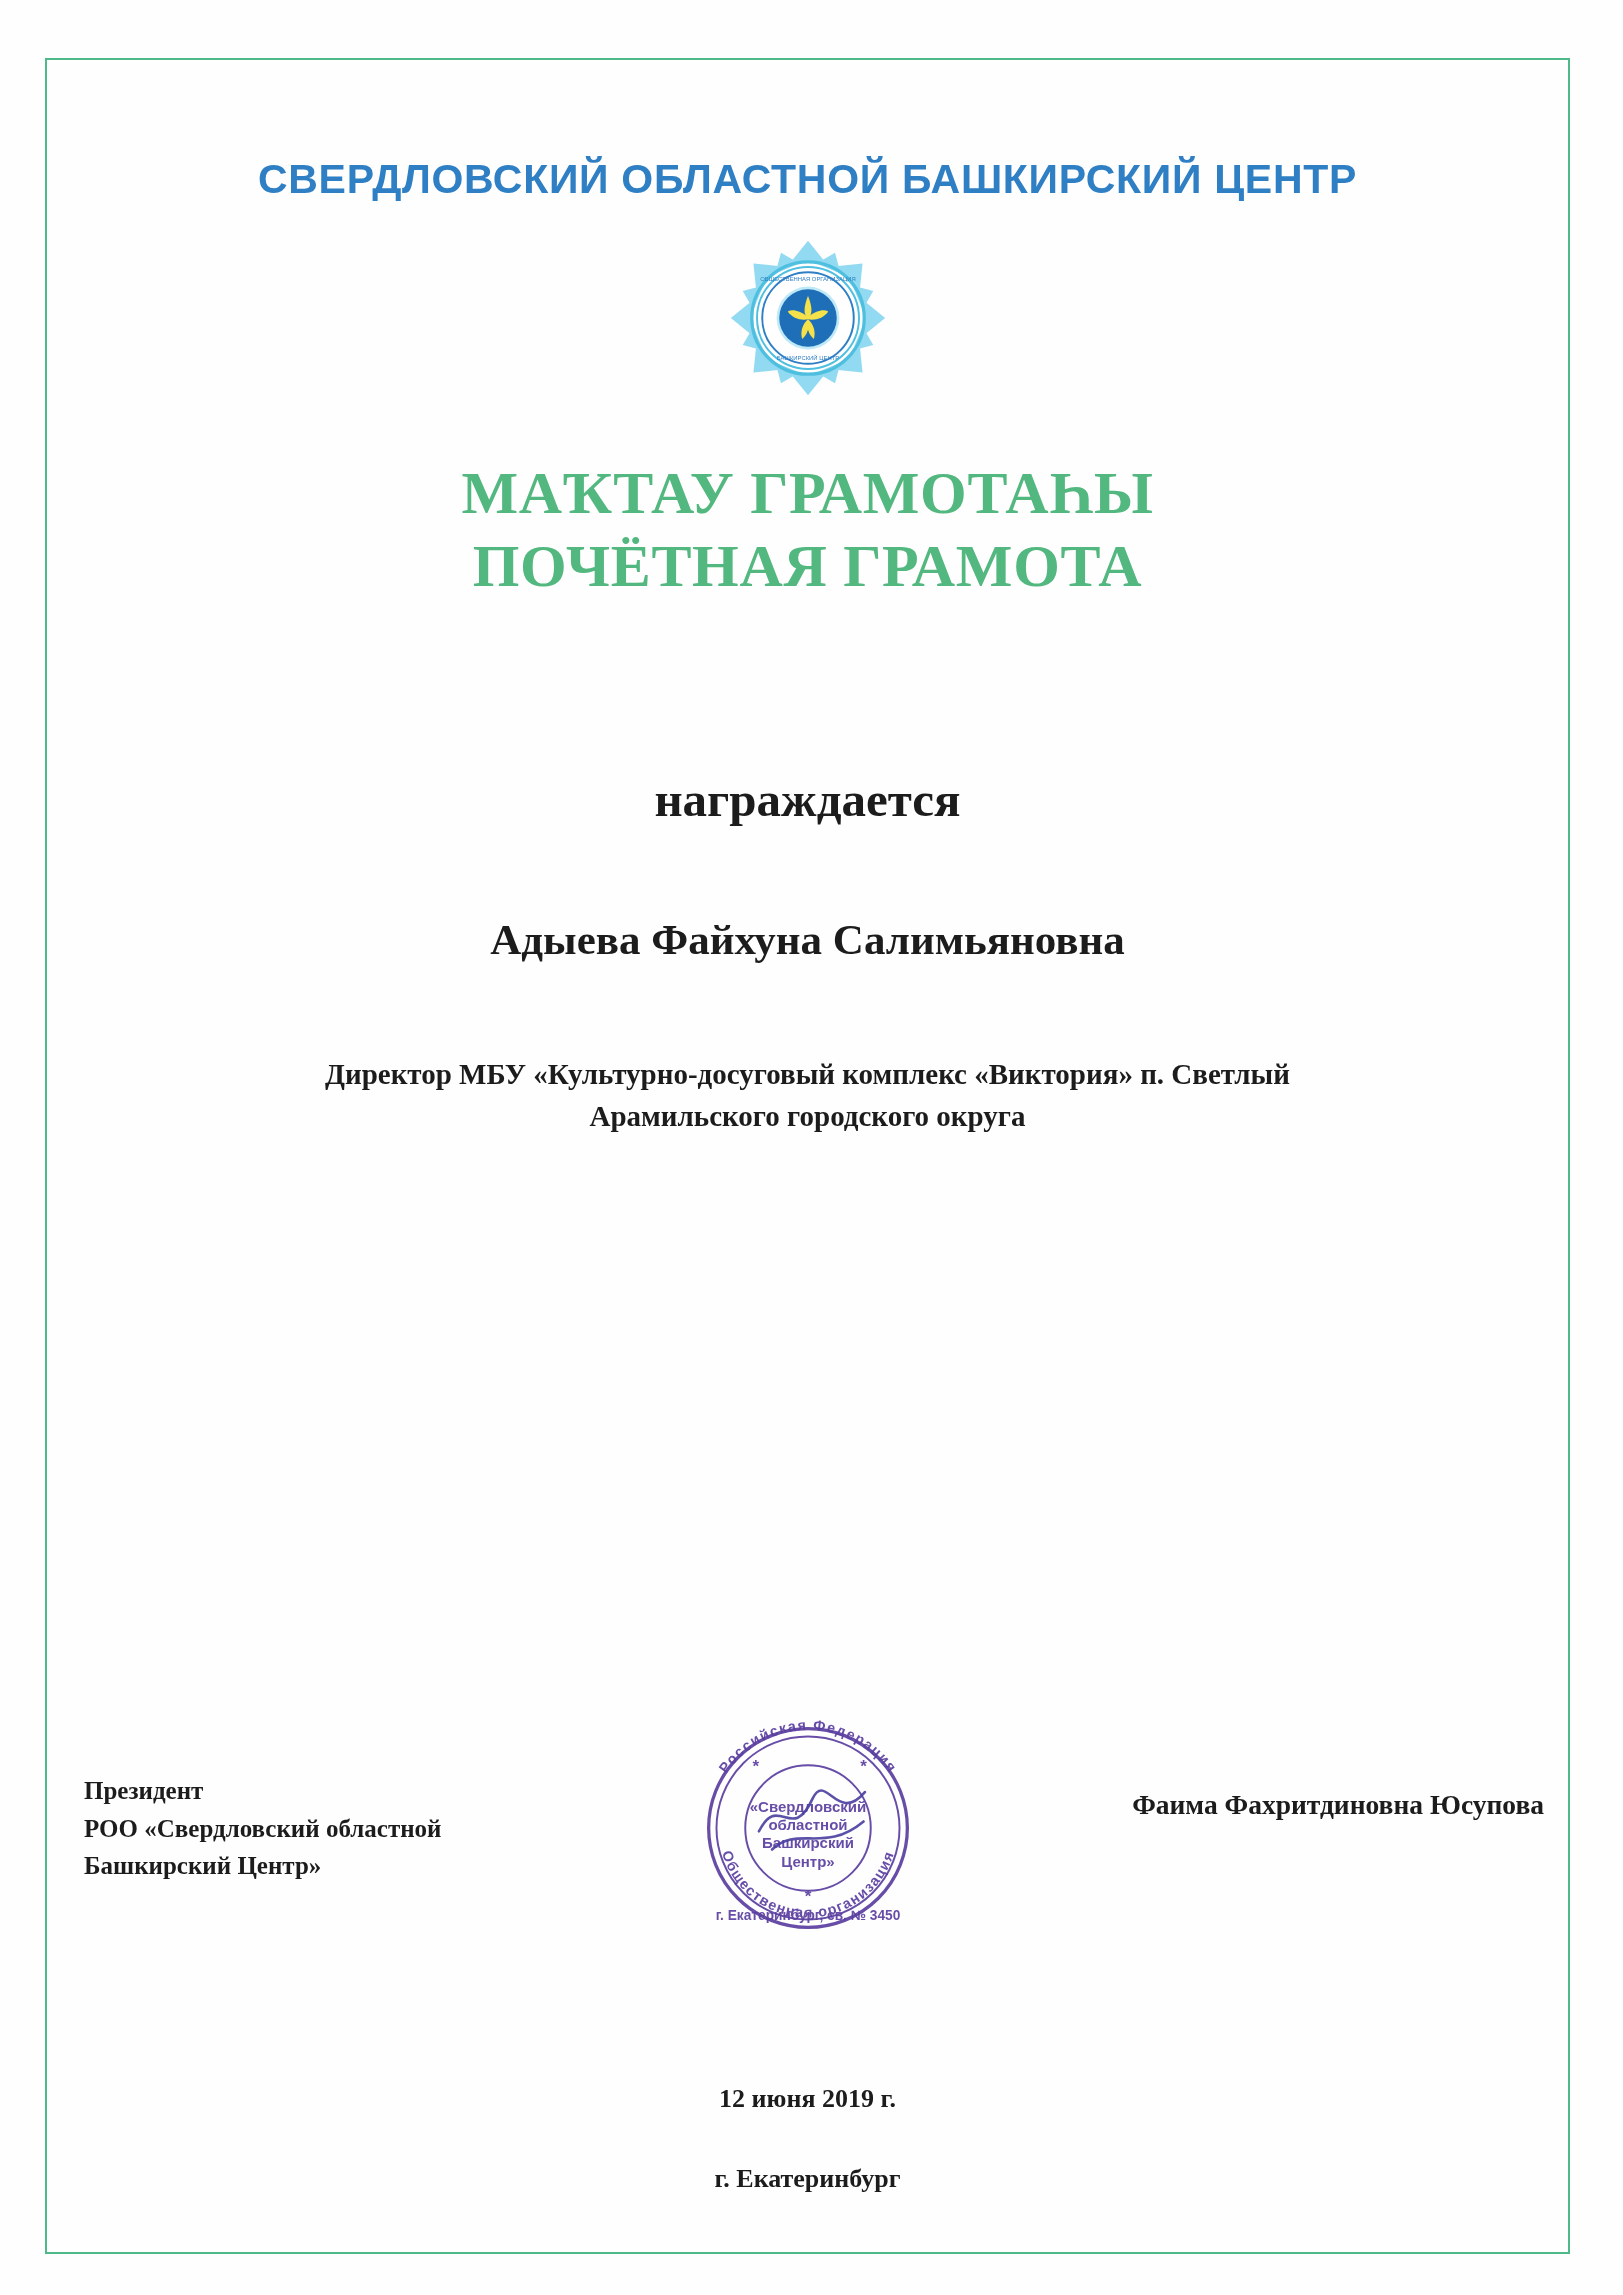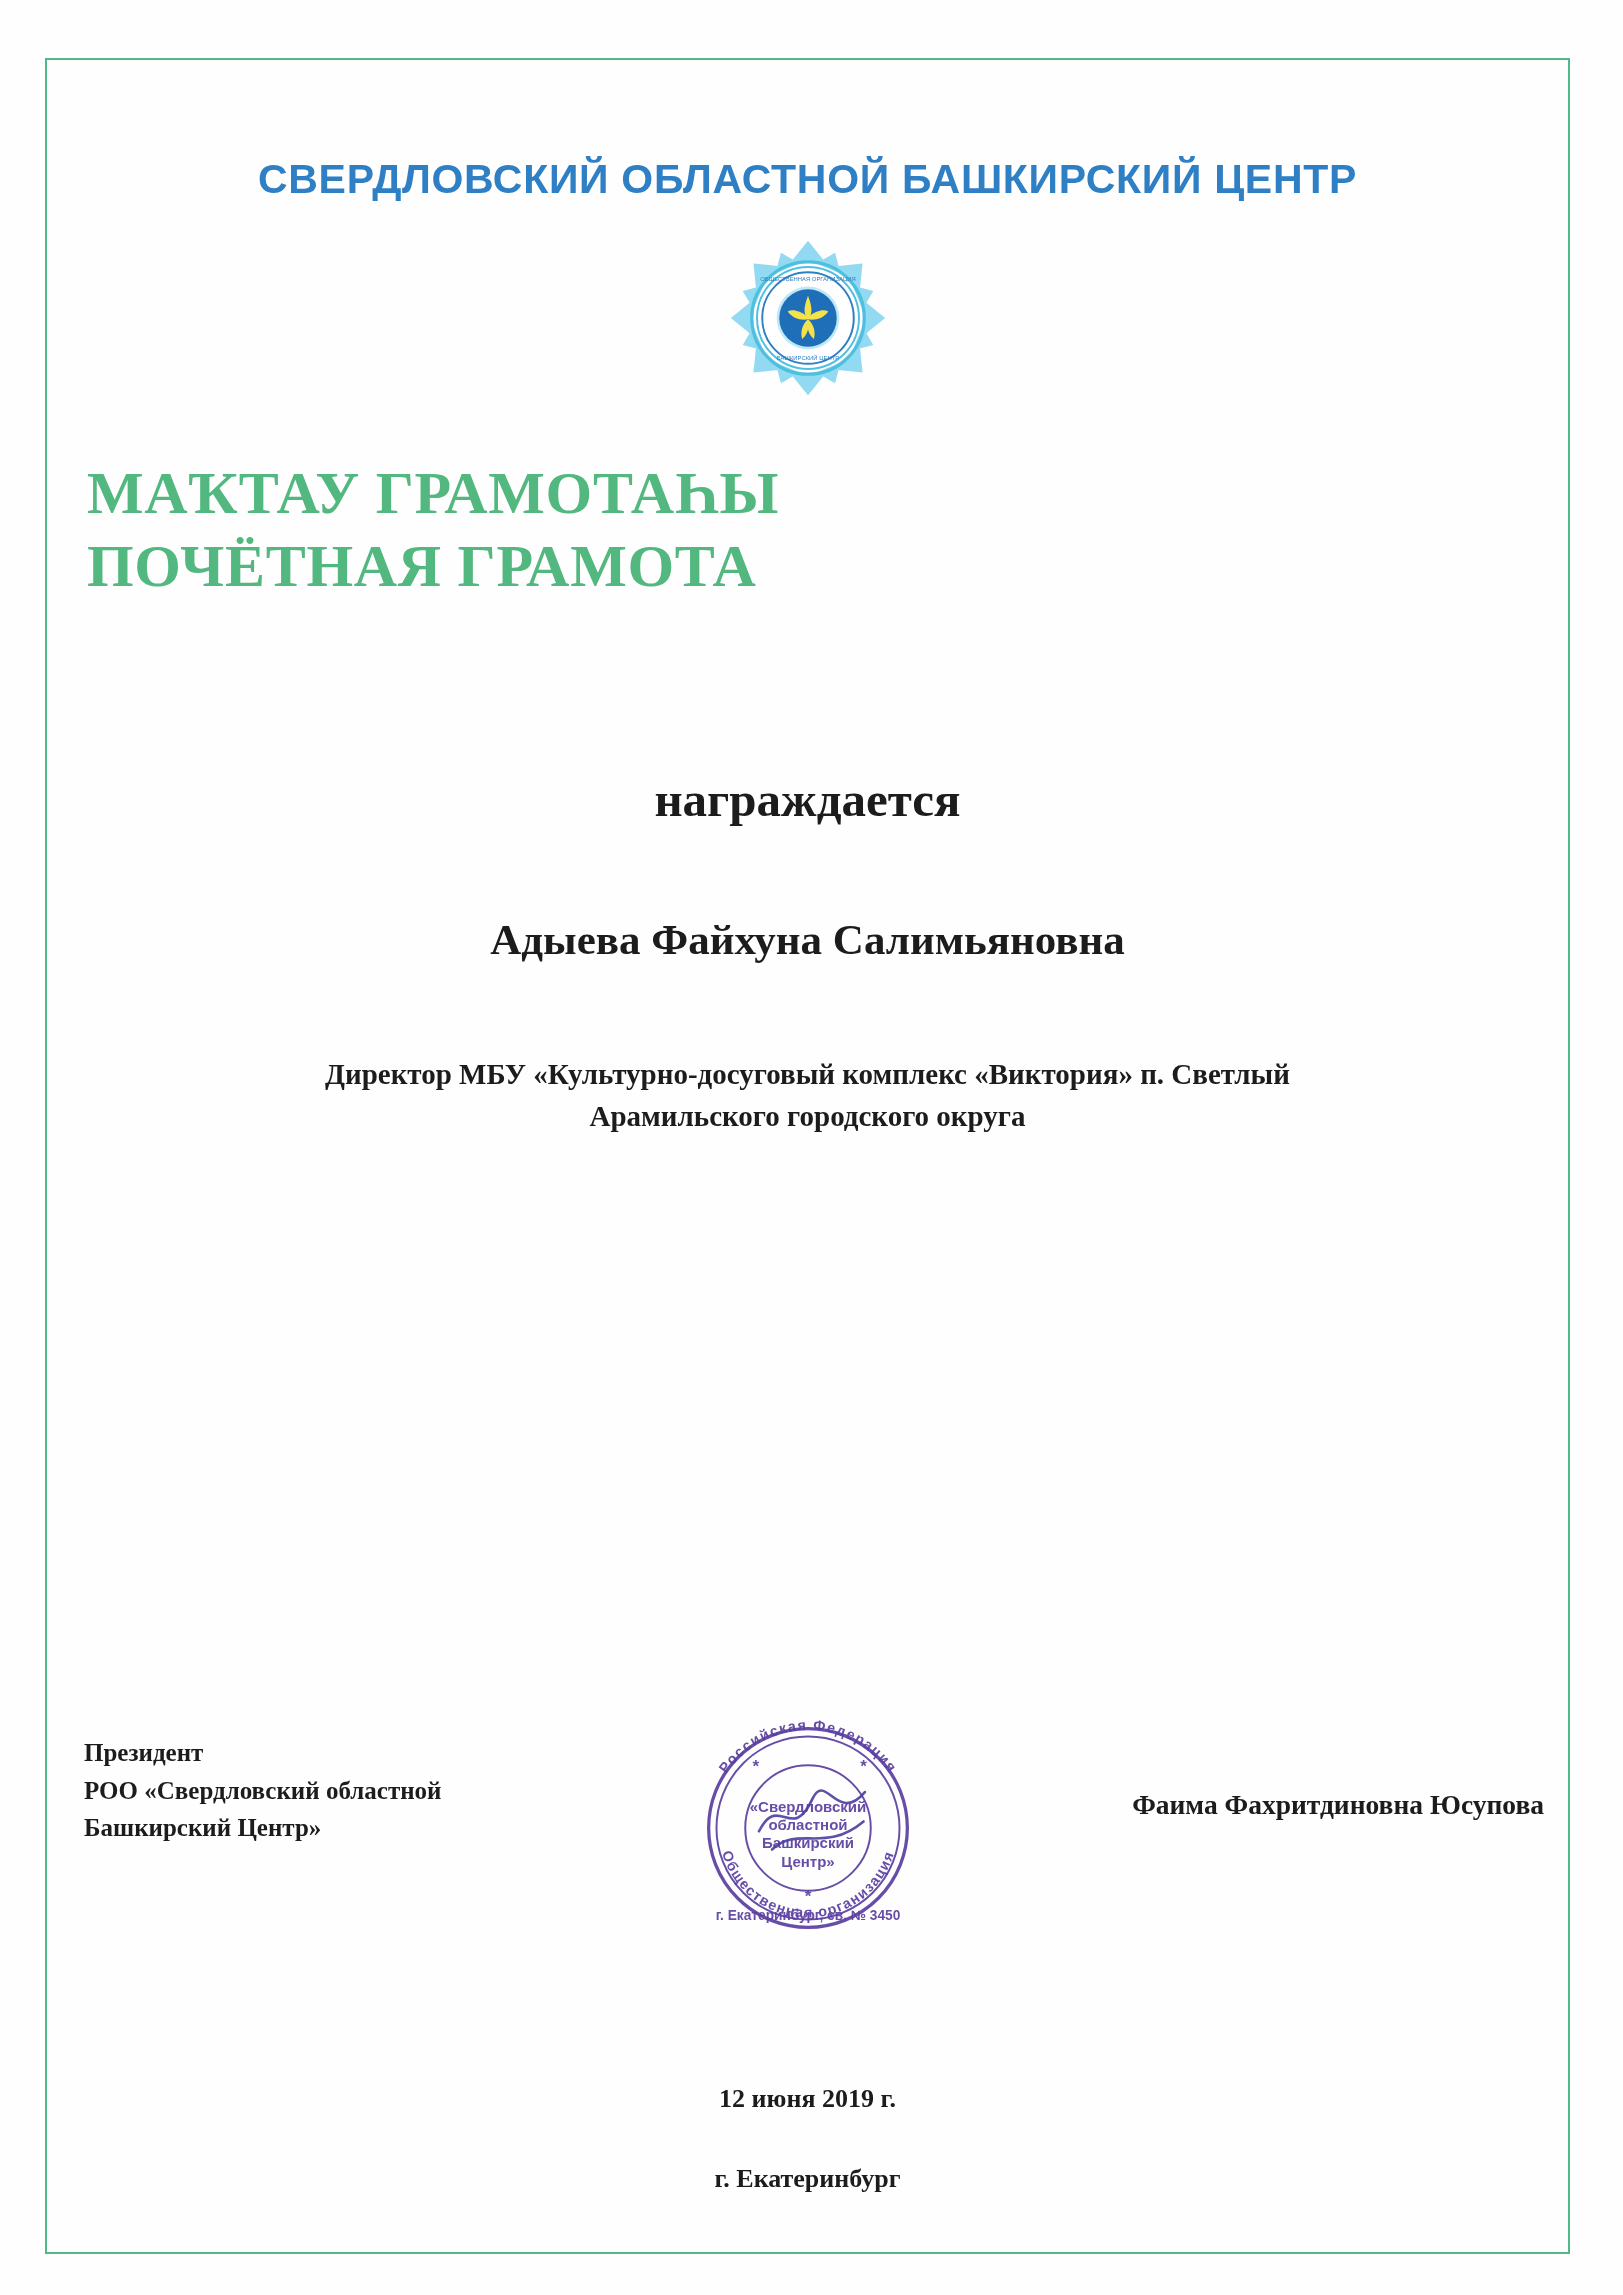--- a/index.html
+++ b/index.html
@@ -62,28 +62,27 @@
     margin-left: -85px;
     width: 170px;
     height: 164px;
   }
 
   .main-title {
     position: absolute;
     top: 399px;
     left: 0;
     width: 100%;
-    text-align: left;
+    text-align: center;
     font-family: "Liberation Serif", serif;
     font-weight: bold;
     color: #53b87f;
     font-size: 60px;
     line-height: 1.22;
     letter-spacing: 0.7px;
-    padding-left: 42px;
   }
   .main-title .line2 { display:block; }
 
   .awarded-to {
     position: absolute;
     top: 713px;
     left: 0;
     width: 100%;
     text-align: center;
     font-weight: bold;
@@ -124,21 +123,21 @@
     text-align: center;
     font-size: 34px;
     line-height: 1.45;
     color: #1c1c1c;
   }
   .reason span { display:block; }
 
   .signer-block {
     position: absolute;
     left: 39px;
-    top: 1676px;
+    top: 1714px;
     font-weight: bold;
     font-size: 25px;
     line-height: 1.5;
     color: #1c1c1c;
     text-align: left;
   }
   .signer-block span { display:block; }
 
   .signer-name {
     position: absolute;

